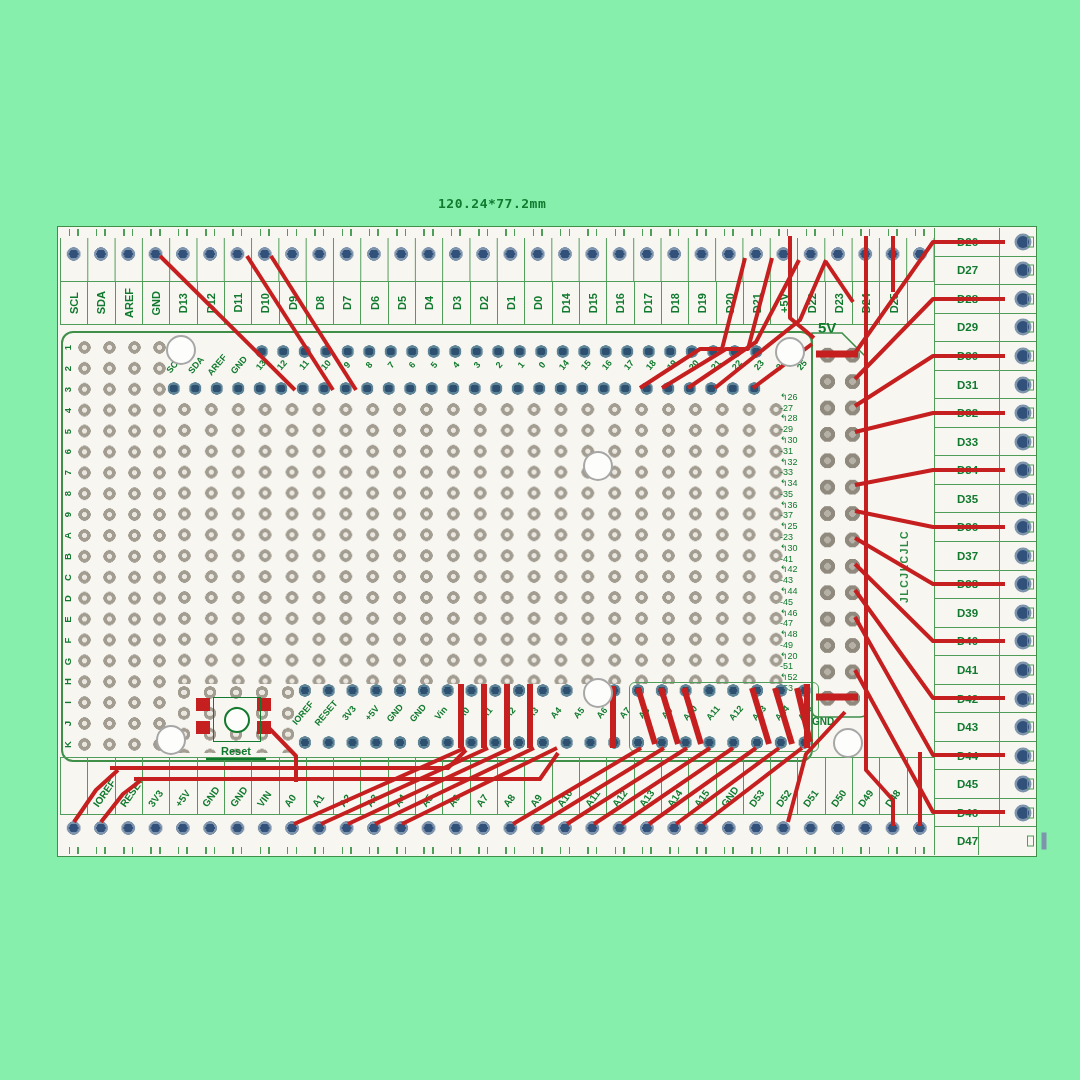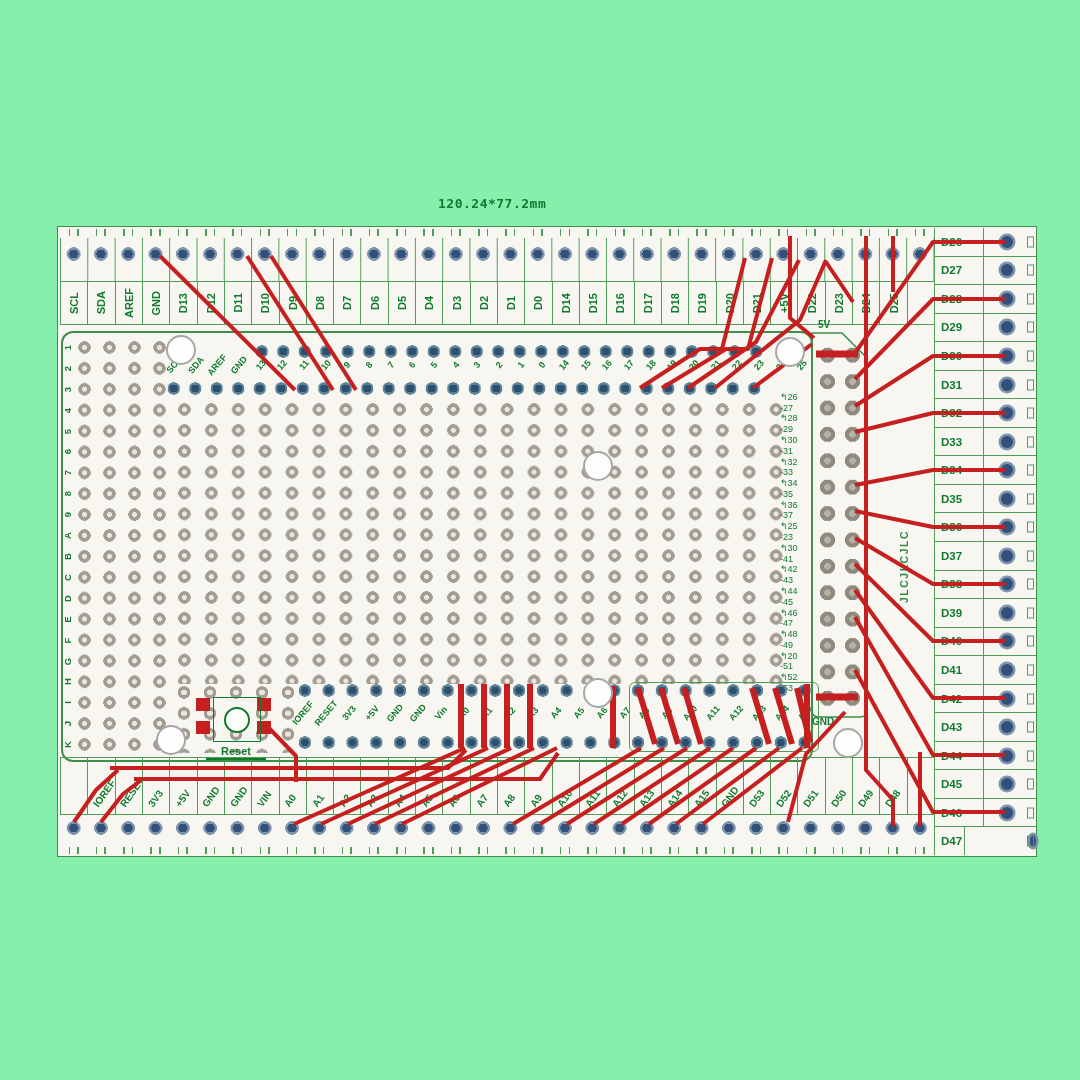--- a/index.html
+++ b/index.html
@@ -23,21 +23,21 @@
   .top-cells{left:2px;top:54px;width:874px;height:42px;display:flex;
     border-top:1px solid #4f9d58;border-bottom:1px solid #4f9d58;border-right:1px solid #4f9d58;}
   .tcell{flex:1;border-left:1px solid #4f9d58;display:flex;align-items:center;justify-content:center;}
   .top-cells::after{content:"";flex:1;border-left:1px solid #4f9d58;}
   .vert{writing-mode:vertical-rl;transform:rotate(180deg);font-size:11px;font-weight:bold;color:#117a2e;}
   
   .right-pins{left:876px;top:1px;width:101px;height:627px;display:flex;flex-direction:column;
     border-left:1px solid #4f9d58;}
   .rrow{flex:1;border-bottom:1px solid #4f9d58;position:relative;display:flex;align-items:center;}
   .rrow:last-child{border-bottom:none;gap:48px;}
-  .rlabel{width:42px;padding-left:6px;font-size:11.5px;font-weight:bold;color:#117a2e;
+  .rlabel{width:42px;padding-left:22px;font-size:11.5px;font-weight:bold;color:#117a2e;
     border-right:1px solid #4f9d58;align-self:stretch;display:flex;align-items:center;}
   .dhole{width:12px;height:12px;border-radius:50%;background:#31507a;
     box-shadow:0 0 0 2.5px #7e93ac;margin-left:17px;}
   .rsq{position:absolute;right:2px;top:50%;transform:translateY(-50%);
     width:5px;height:9px;border:1px solid #4f9d58;}
   
   .bb-outline{left:3px;top:104px;width:748px;height:427px;border:2px solid #3f8f49;border-radius:12px;}
   .row-letters{left:4px;top:110px;width:11px;height:418px;display:flex;flex-direction:column;}
   .lcell{flex:1;display:flex;align-items:center;justify-content:center;}
   .lcell span{transform:rotate(-90deg);font-size:9.5px;font-weight:bold;color:#117a2e;}
@@ -65,21 +65,21 @@
   .ibotC,.ibotD{background-image:radial-gradient(circle at 11.9px 10.5px,#2e5070 0 4px,#5d8396 4px 6px,rgba(0,0,0,0) 6.4px);
     background-size:23.8px 100%;}
   .pwr-labels{left:233px;top:472px;width:161px;height:28px;display:flex;}
   .anaA{left:394px;top:472px;width:184px;height:28px;display:flex;}
   .anaB-box{left:571px;top:455px;width:188px;height:68px;border:1.5px solid #4f9d58;border-radius:6px;}
   .anaB{left:574px;top:472px;width:184px;height:28px;display:flex;}
   
   .pwrhdr-holes{left:757px;top:115px;width:51px;height:369px;
     background-image:radial-gradient(circle at 12.5px 13.2px,#b6b1a7 0 3.4px,#8f897e 3.4px 7.4px,rgba(0,0,0,0) 7.8px);
     background-size:25px 26.4px;}
-  .lbl5v{left:760px;top:92px;font-size:10px;}
+  .lbl5v{left:760px;top:92px;font-size:15px;}
   .lblgnd{left:754px;top:489px;font-size:10px;}
   .jlc{left:840px;top:236px;height:140px;writing-mode:vertical-rl;transform:rotate(180deg);
     font-size:10.5px;font-weight:bold;color:#2c8a44;letter-spacing:1.5px;}
   
   .mount{width:26px;height:26px;border:2px solid #a7a7a7;background:#fdfdfb;border-radius:50%;z-index:9;}
   .reset-body{left:155px;top:470px;width:46px;height:43px;border:1.5px solid #117a2e;
     display:flex;align-items:center;justify-content:center;z-index:9;}
   .reset-circ{width:22px;height:22px;border:2px solid #117a2e;border-radius:50%;background:#fdfdfb;}
   .reset-lbl{left:148px;top:518px;width:60px;text-align:center;font-size:11px;
     border-bottom:2px solid #117a2e;padding-bottom:1px;z-index:9;}

